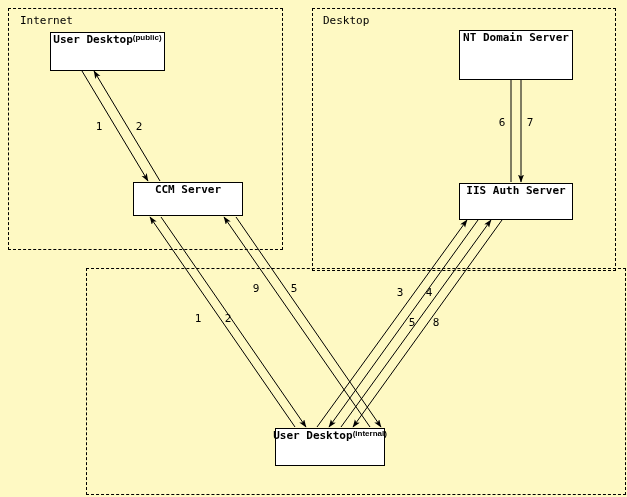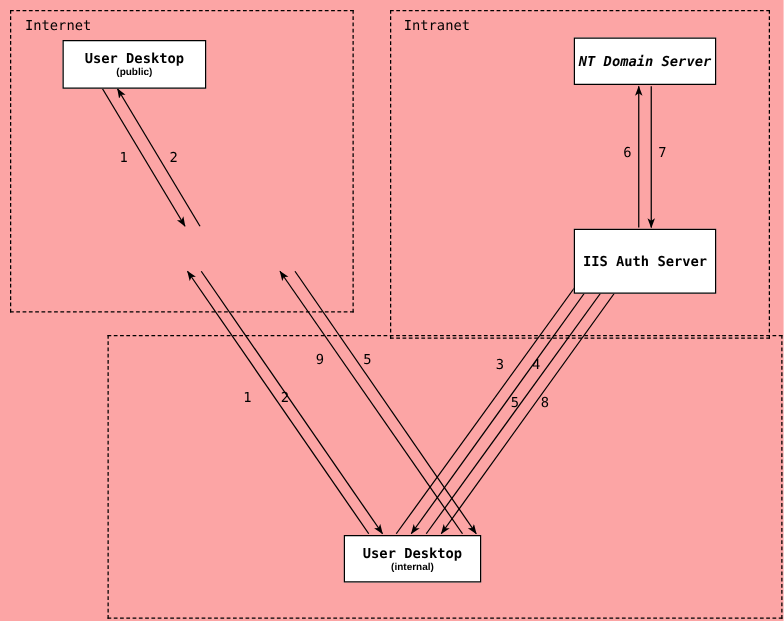--- a/index.html
+++ b/index.html
@@ -7,21 +7,21 @@
     padding: 0;
     background: #ffffff;
   }
   body {
     font-family: "DejaVu Sans Mono", monospace;
   }
   #diagram-root {
     position: relative;
     width: 627px;
     height: 497px;
-    background: #fca5a5;
+    background: #fef9c3;
     overflow: hidden;
   }
   #diagram-svg {
     position: absolute;
     left: 0;
     top: 0;
     width: 627px;
     height: 497px;
   }
   .zone {
@@ -37,22 +37,22 @@
     color: #000000;
     white-space: nowrap;
     letter-spacing: 0px;
   }
   .node {
     position: absolute;
     border: 1px solid #000000;
     background: #ffffff;
     box-sizing: border-box;
     display: flex;
-    flex-direction: column;
-    align-items: center;
+    flex-direction: row;
+    align-items: flex-start;
     justify-content: center;
     color: #000000;
   }
   .node-title {
     font-family: "DejaVu Sans Mono", monospace;
     font-size: 11px;
     font-weight: bold;
     white-space: nowrap;
     line-height: 13px;
   }
@@ -75,21 +75,21 @@
 </head>
 <body>
 
 <div id="diagram-root">
 
   <div class="zone" id="zone-0" style="left: 8px; top: 8px; width: 275px; height: 242px;"></div>
   <div class="zone" id="zone-1" style="left: 312px; top: 8px; width: 304px; height: 263px;"></div>
   <div class="zone" id="zone-2" style="left: 86px; top: 268px; width: 540px; height: 227px;"></div>
 
   <div class="zone-label" id="zonelabel-0" style="left: 20px; top: 14px;">Internet</div>
-  <div class="zone-label" id="zonelabel-1" style="left: 323px; top: 14px;">Intranet</div>
+  <div class="zone-label" id="zonelabel-1" style="left: 323px; top: 14px;">Desktop</div>
 
   <svg id="diagram-svg" viewBox="0 0 627 497" xmlns="http://www.w3.org/2000/svg">
     <defs>
       <marker id="arrowhead" markerWidth="9" markerHeight="9" refX="7.5" refY="3" orient="auto" markerUnits="strokeWidth">
         <path d="M0,0 L8,3 L0,6 L2,3 z" fill="#000000"></path>
       </marker>
     </defs>
     <g id="edge-lines" stroke="#000000" stroke-width="1" fill="none">
         <line x1="82" y1="71" x2="148" y2="181" stroke="#000000" stroke-width="1" marker-end="url(#arrowhead)"></line>
         <line x1="160" y1="181" x2="94" y2="71" stroke="#000000" stroke-width="1" marker-end="url(#arrowhead)"></line>
@@ -104,27 +104,31 @@
         <line x1="341" y1="427" x2="491" y2="220" stroke="#000000" stroke-width="1" marker-end="url(#arrowhead)"></line>
         <line x1="502" y1="220" x2="353" y2="427" stroke="#000000" stroke-width="1" marker-end="url(#arrowhead)"></line>
       </g>
   </svg>
 
   <div class="node" id="node-0" style="left: 50px; top: 32px; width: 115px; height: 39px;">
     <span class="node-title">User Desktop</span>
     <span class="node-sub">(public)</span>
   </div>
 
+  <div class="node" id="node-1" style="left: 133px; top: 182px; width: 110px; height: 34px;">
+    <span class="node-title">CCM Server</span>
+    <span class="node-sub"></span>
+  </div>
 
-  <div class="node" id="node-2" style="left: 459px; top: 30px; width: 114px; height: 38px; font-style: italic;">
+  <div class="node" id="node-2" style="left: 459px; top: 30px; width: 114px; height: 50px;">
     <span class="node-title">NT Domain Server</span>
     <span class="node-sub"></span>
   </div>
 
-  <div class="node" id="node-3" style="left: 459px; top: 183px; width: 114px; height: 52px;">
+  <div class="node" id="node-3" style="left: 459px; top: 183px; width: 114px; height: 37px;">
     <span class="node-title">IIS Auth Server</span>
     <span class="node-sub"></span>
   </div>
 
   <div class="node" id="node-4" style="left: 275px; top: 428px; width: 110px; height: 38px;">
     <span class="node-title">User Desktop</span>
     <span class="node-sub">(internal)</span>
   </div>
 
   <div class="edge-label" id="edgelabel-0" style="left: 99px; top: 126px;">1</div>

